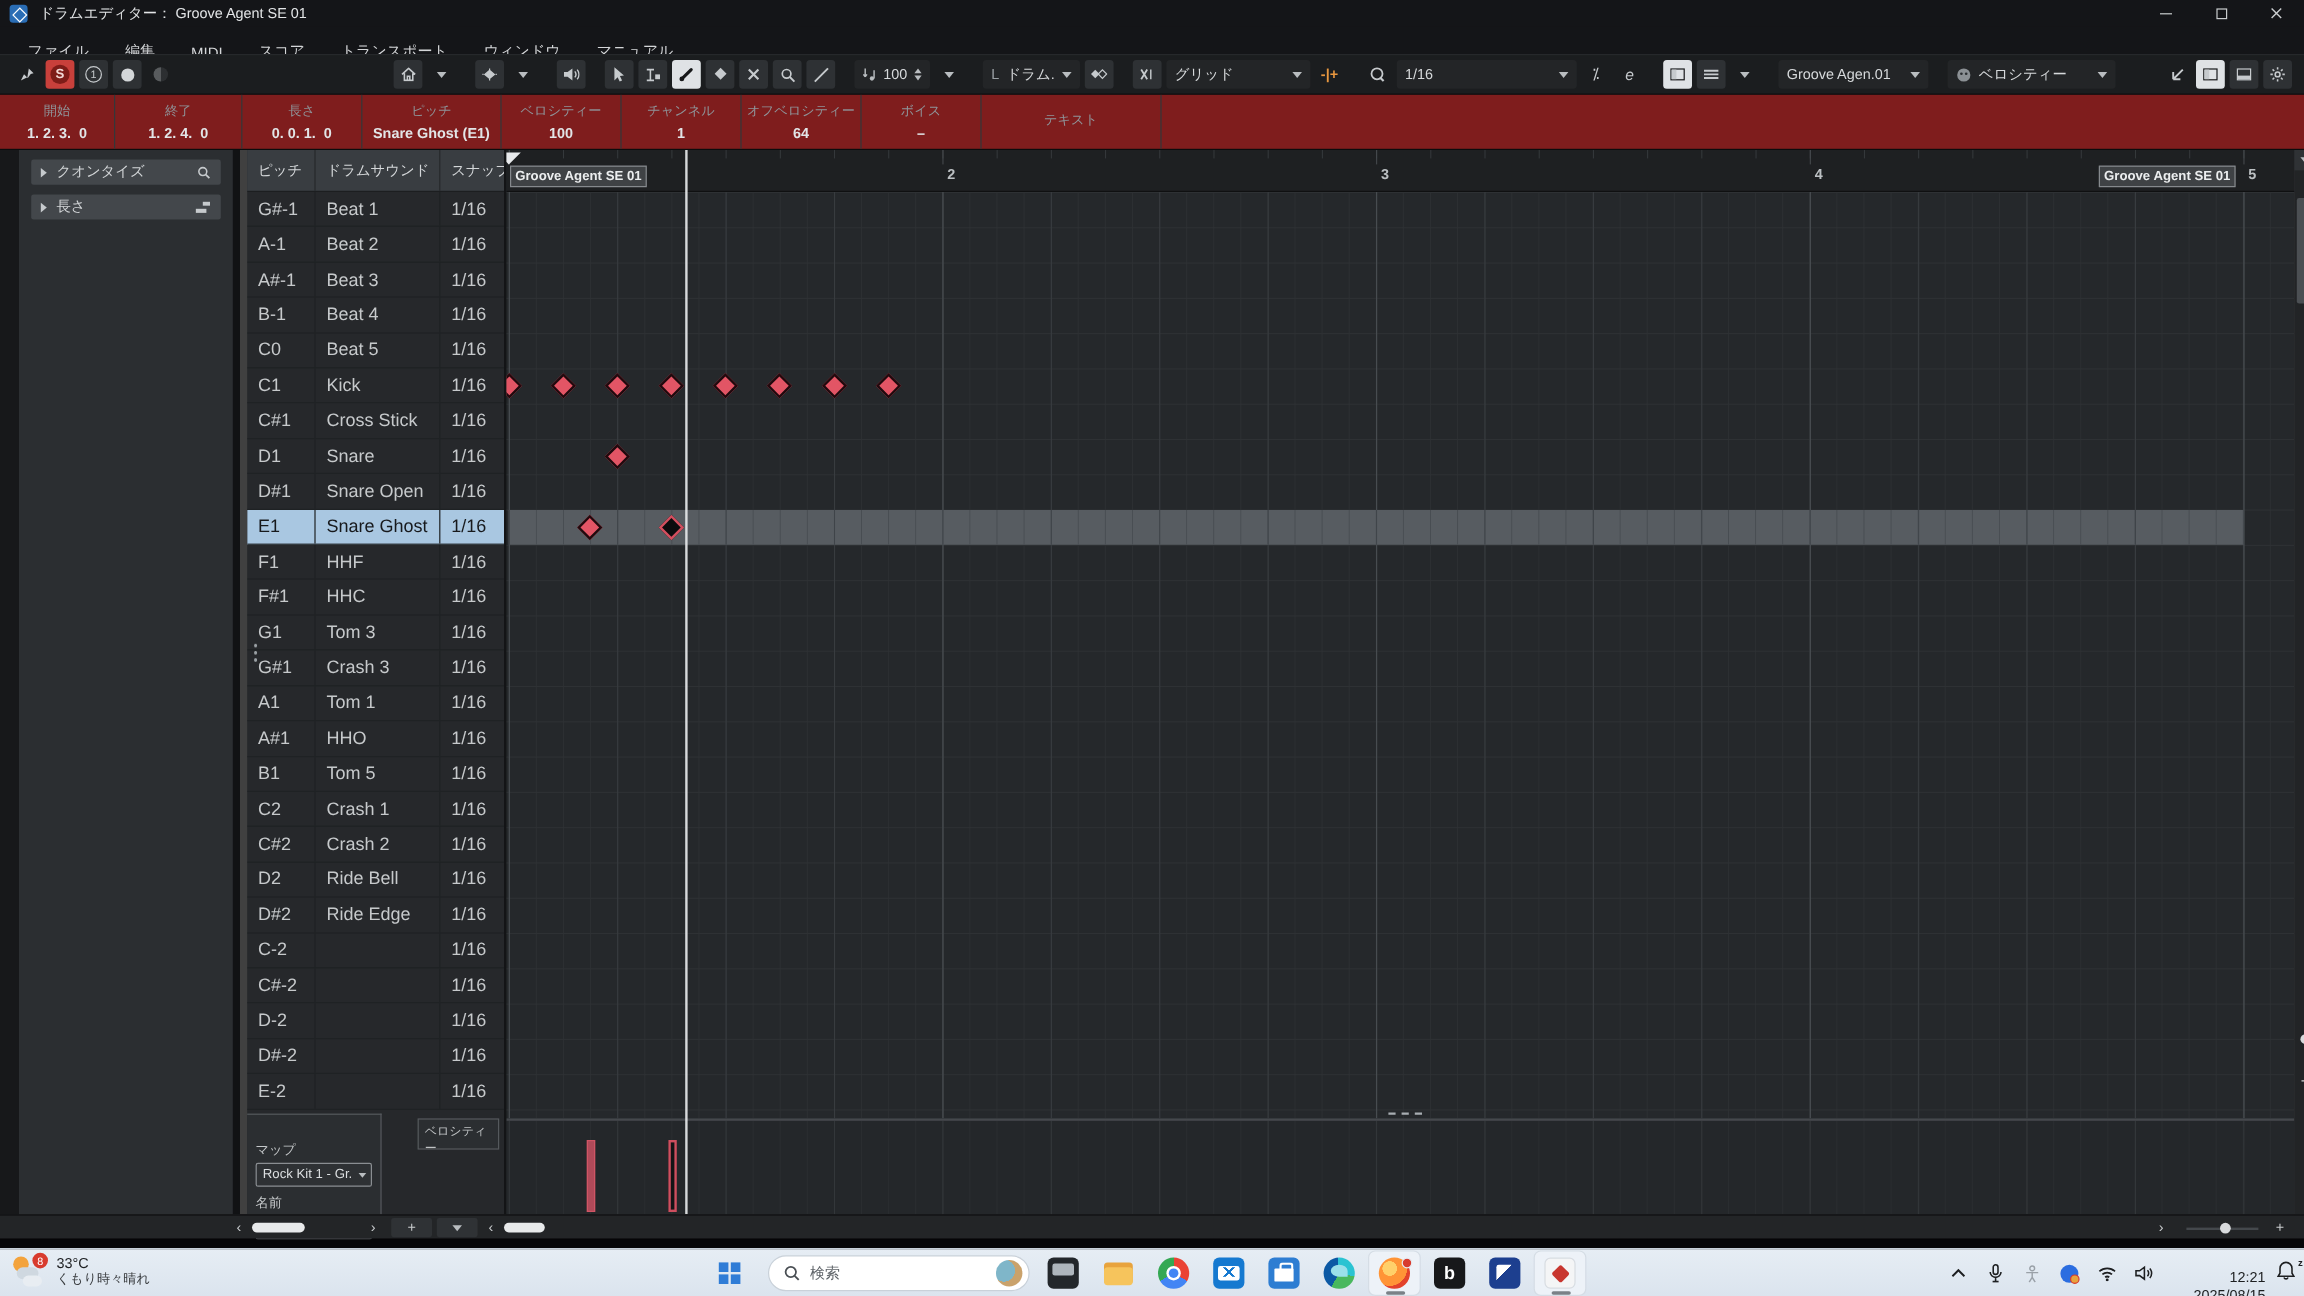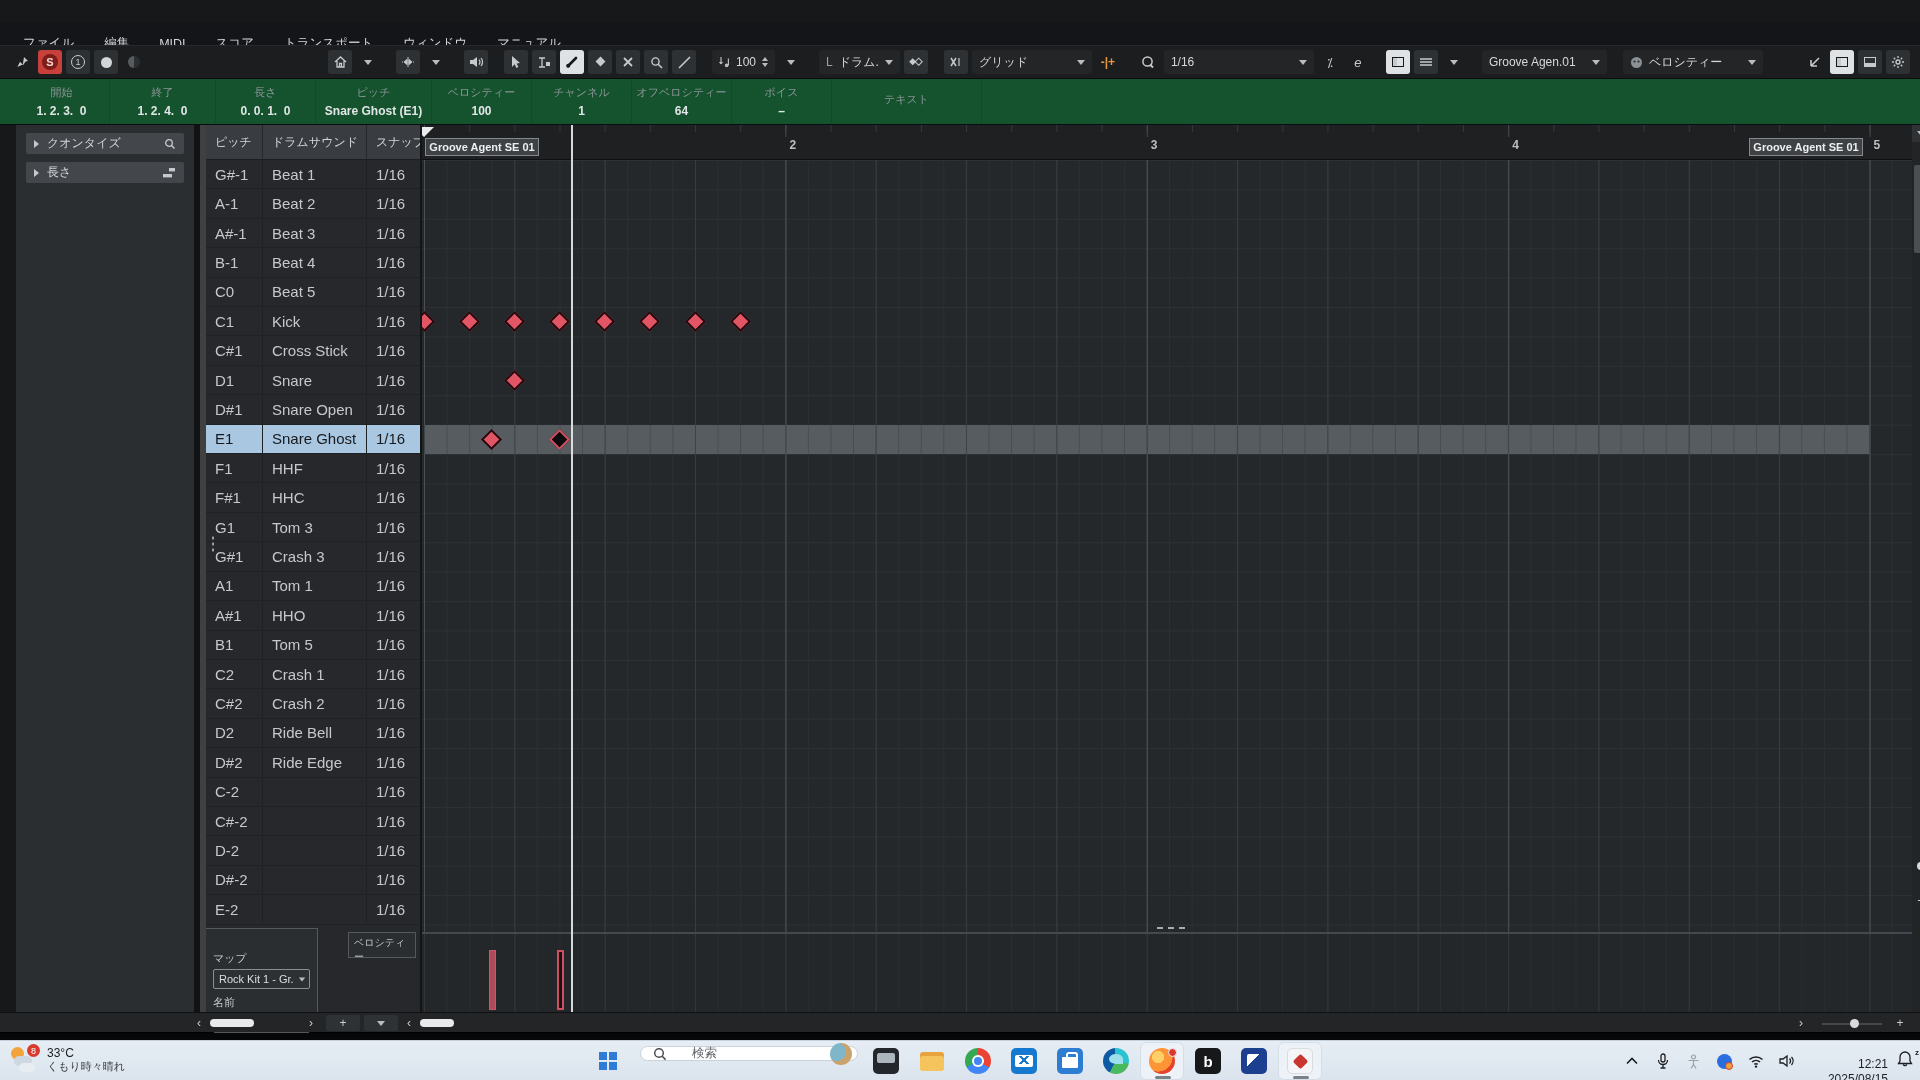--- a/index.html
+++ b/index.html
@@ -33,21 +33,21 @@
   .halfglyph{width:12px;height:12px;border-radius:50%;background:linear-gradient(90deg,#8a8e91 50%,#3a3d40 50%);opacity:.55;}
   .spin{display:flex;flex-direction:column;gap:2px;}
   .spin i{width:0;height:0;border-left:3.5px solid transparent;border-right:3.5px solid transparent;display:block;}
   .spin .up{border-bottom:4px solid #b9bdc0;} .spin .dn{border-top:4px solid #b9bdc0;}
   #tb-right{margin-left:auto;display:flex;gap:4px;align-items:center;}
   .paneico{width:12px;height:10px;border:1.5px solid #c6cacd;position:relative;}
   .paneico.l:before{content:"";position:absolute;left:0;top:0;width:4px;height:100%;background:#c6cacd;}
   .paneico.b:before{content:"";position:absolute;left:0;bottom:0;width:100%;height:3px;background:#c6cacd;}
 
   
-  #infoline{position:absolute;left:0;top:79px;width:1920px;height:46px;background:#14532d;border-bottom:1px solid #0b0c0d;display:flex;padding-left:14px;}
+  #infoline{position:absolute;left:0;top:79px;width:1920px;height:46px;background:#7f1d1d;border-bottom:1px solid #0b0c0d;display:flex;}
   .info-col{border-right:1px solid #343739;display:flex;flex-direction:column;align-items:center;justify-content:center;gap:4px;}
   .info-label{color:#8f959a;font-size:11px;}
   .info-value{color:#e2e5e7;font-size:12px;font-weight:bold;white-space:pre;}
 
   
   #editor{position:absolute;left:16px;top:125px;width:1920px;height:887px;background:#404040;}
   #sidebar{position:absolute;left:0;top:0;width:184px;height:887px;background:#2b2e31;border-right:6px solid #111214;}
   .side-bar{position:relative;margin:8px 10px 4px 10px;height:21px;background:#43474b;border-radius:2px;display:flex;align-items:center;padding:0 8px;color:#d2d5d7;font-size:12px;gap:8px;}
   .tri-r{width:0;height:0;border-top:4px solid transparent;border-bottom:4px solid transparent;border-left:5px solid #c6cacd;}
   .side-ic{margin-left:auto;display:flex;align-items:center;}
@@ -118,21 +118,21 @@
   #weather{position:absolute;left:10px;top:3px;display:flex;align-items:center;gap:7px;}
   #wicon{position:relative;width:30px;height:30px;}
   #wicon .sun{position:absolute;left:1px;top:3px;width:13px;height:13px;border-radius:50%;background:#f3a33c;}
   #wicon .cl1{position:absolute;left:4px;top:12px;width:18px;height:10px;border-radius:6px;background:#cfd8e0;}
   #wicon .cl2{position:absolute;left:9px;top:19px;width:16px;height:9px;border-radius:6px;background:#e8edf2;}
   #wicon .badge{position:absolute;right:0;top:0;min-width:13px;height:13px;border-radius:7px;background:#d83b2e;color:#fff;font-size:9px;display:flex;align-items:center;justify-content:center;padding:0 2px;}
   #wtemp{font-size:12px;line-height:14px;} #wcond{font-size:11px;line-height:13px;color:#3a3d40;}
   #startbtn{position:absolute;left:588px;top:0;width:40px;height:40px;display:flex;align-items:center;justify-content:center;}
   .winlogo{width:18px;height:18px;display:grid;grid-template-columns:8px 8px;grid-template-rows:8px 8px;gap:2px;}
   .winlogo i{background:#2f7cd6;display:block;}
-  #searchbox{position:absolute;left:640px;top:5px;width:218px;height:15px;background:#fff;border:1px solid #c9d1d9;border-radius:15px;display:flex;align-items:center;padding:0 5px 0 12px;gap:25px;}
+  #searchbox{position:absolute;left:640px;top:5px;width:218px;height:30px;background:#fff;border:1px solid #c9d1d9;border-radius:15px;display:flex;align-items:center;padding:0 5px 0 12px;gap:8px;}
   #searchbox span{color:#5f6469;font-size:12.5px;flex:1;}
   #search-img{width:22px;height:22px;border-radius:50%;background:radial-gradient(circle at 30% 40%,#7fb6c9 0 45%,#caa26b 46% 100%);}
   #apps{position:absolute;left:864px;top:1px;display:flex;gap:2px;}
   .task-app{position:relative;width:44px;height:38px;display:flex;align-items:center;justify-content:center;}
   .task-app.active{background:#edf2f8;border:1px solid #d5dde5;border-radius:6px;}
   .task-app.active:after{content:"";position:absolute;left:14px;bottom:0px;width:16px;height:3px;border-radius:2px;background:#7a8187;}
   .appico{width:26px;height:26px;border-radius:5px;position:relative;}
   .badge-dot{position:absolute;right:6px;top:5px;width:9px;height:9px;border-radius:50%;background:#d83b2e;border:1.5px solid #e6edf4;}
   .ic-dark{background:#23272b;} .ic-dark:before{content:"";position:absolute;left:4px;top:5px;right:4px;height:10px;background:#aeb6bd;border-radius:2px;}
   .ic-folder{background:transparent;} .ic-folder:before{content:"";position:absolute;left:1px;top:4px;width:24px;height:18px;background:#e8a33d;border-radius:3px;}
@@ -159,20 +159,35 @@
   #bell sup{position:absolute;right:-1px;top:-2px;font-size:8px;color:#1d1f21;font-weight:bold;}
   .gap-strip{position:absolute;left:0;top:1033px;width:1920px;height:7px;background:#060709;}
 </style>
 </head>
 <body>
 
 <div id="stage">
 
   <div id="win">
 
+    <div id="titlebar">
+      <div id="app-ico"></div>
+      <span>ドラムエディター：  Groove Agent SE 01</span>
+      <div class="wctl" style="left:1782px">
+          <span class="mnbar"></span>
+        </div>
+      <div class="wctl" style="left:1828px">
+          <span class="mxbox"></span>
+        </div>
+      <div class="wctl" style="left:1874px">
+        <svg width="10" height="10" viewBox="0 0 10 10">
+            <path d="M1 1l8 8M9 1l-8 8" stroke="#c9ccce" stroke-width="1.2"></path>
+          </svg>
+      </div>
+    </div>
 
     <div id="menubar">
         <div class="menu-item">ファイル</div>
         <div class="menu-item">編集</div>
         <div class="menu-item">MIDI</div>
         <div class="menu-item">スコア</div>
         <div class="menu-item">トランスポート</div>
         <div class="menu-item">ウィンドウ</div>
         <div class="menu-item">マニュアル</div>
       </div>

